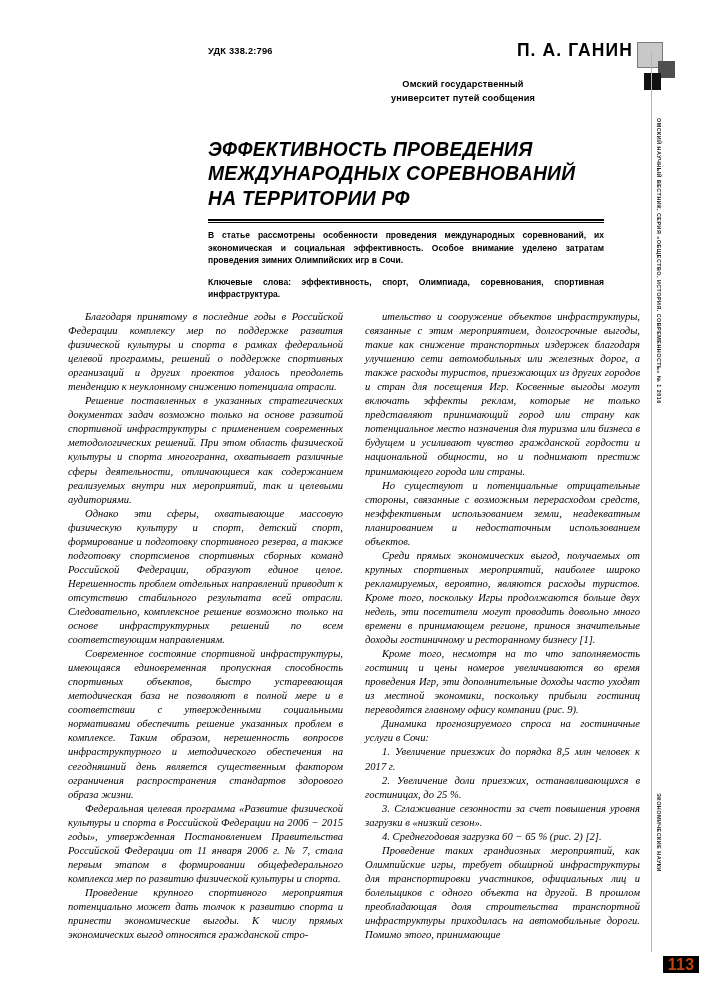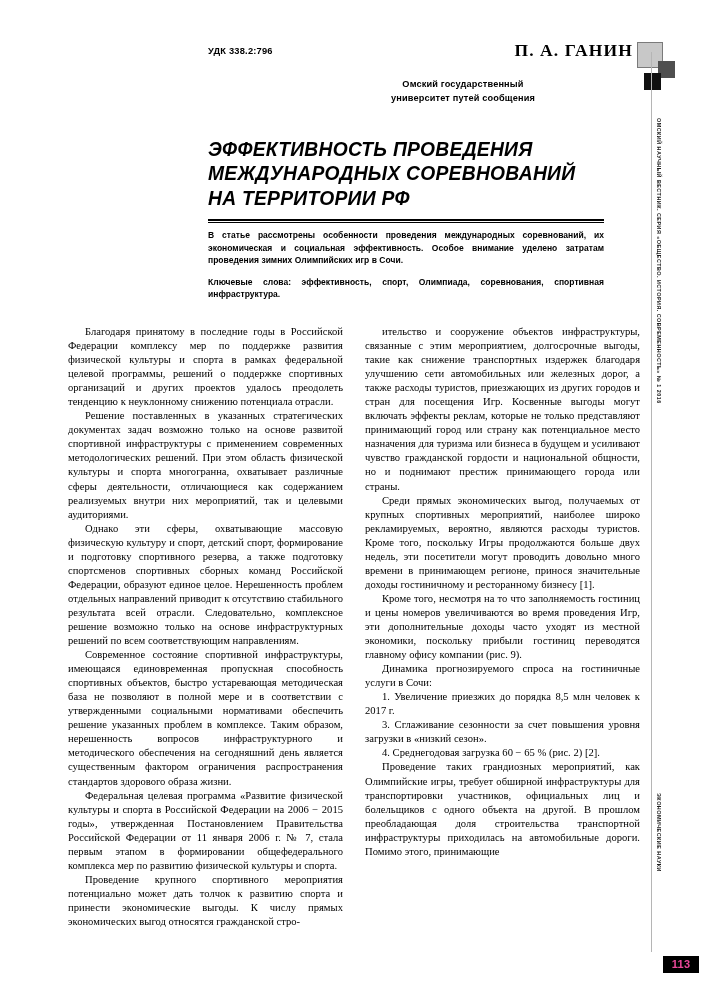--- a/index.html
+++ b/index.html
@@ -90,44 +90,44 @@
   }
 
   
   .page-number {
     position: absolute;
     right: 10px;
     bottom: 31px;
     width: 36px;
     height: 17px;
     background: #000000;
-    color: #ec4899;
-    font-family: "Liberation Sans", sans-serif;
-    font-weight: bold;
-    font-size: 11px;
+    color: #c2410c;
+    font-family: "Liberation Sans", sans-serif;
+    font-weight: bold;
+    font-size: 16px;
     line-height: 17px;
     text-align: center;
     letter-spacing: 0.3px;
   }
 
   
   .udk {
     position: absolute;
     left: 208px;
     top: 46px;
     font-family: "Liberation Sans", sans-serif;
     font-weight: bold;
     font-size: 9.3px;
     letter-spacing: 0.2px;
   }
   .author {
     position: absolute;
     right: 76px;
     top: 40px;
-    font-family: Liberation Serif, serif;
+    font-family: Liberation Sans, sans-serif;
     font-weight: bold;
     font-size: 17.5px;
     letter-spacing: 1.1px;
     text-align: left;
   }
   .affiliation {
     position: absolute;
     right: 76px;
     top: 78px;
     width: 340px;
@@ -181,24 +181,25 @@
     line-height: 12.4px;
     text-align: justify;
     margin-top: 9px;
     letter-spacing: 0.02px;
   }
 
   
   .columns {
     position: absolute;
     left: 68px;
-    top: 325px;
+    top: 310px;
     width: 572px;
     display: flex;
     gap: 22px;
+    font-style: italic;
   }
   .col {
     width: 275px;
   }
   .col p {
     margin: 0;
     font-size: 10.6px;
     line-height: 14.05px;
     text-align: justify;
     text-indent: 17px;
@@ -238,23 +239,25 @@
     <div class="col">
         <p>Благодаря принятому в последние годы в Российской Федерации комплексу мер по поддержке развития физической культуры и спорта в рамках федеральной целевой программы, решений о поддержке спортивных организаций и других проектов удалось преодолеть тенденцию к неуклонному снижению потенциала отрасли.</p>
         <p>Решение поставленных в указанных стратегических документах задач возможно только на основе развитой спортивной инфраструктуры с применением современных методологических решений. При этом область физической культуры и спорта многогранна, охватывает различные сферы деятельности, отличающиеся как содержанием реализуемых внутри них мероприятий, так и целевыми аудиториями.</p>
         <p>Однако эти сферы, охватывающие массовую физическую культуру и спорт, детский спорт, формирование и подготовку спортивного резерва, а также подготовку спортсменов спортивных сборных команд Российской Федерации, образуют единое целое. Нерешенность проблем отдельных направлений приводит к отсутствию стабильного результата всей отрасли. Следовательно, комплексное решение возможно только на основе инфраструктурных решений по всем соответствующим направлениям.</p>
         <p>Современное состояние спортивной инфраструктуры, имеющаяся единовременная пропускная способность спортивных объектов, быстро устаревающая методическая база не позволяют в полной мере и в соответствии с утвержденными социальными нормативами  обеспечить решение указанных проблем в комплексе. Таким образом, нерешенность вопросов инфраструктурного и методического обеспечения на сегодняшний день является существенным фактором ограничения распространения стандартов здорового образа жизни.</p>
         <p>Федеральная целевая программа «Развитие физической культуры и спорта в Российской Федерации на 2006 − 2015 годы», утвержденная Постановлением Правительства Российской Федерации от 11 января 2006 г. № 7, стала первым этапом в формировании общефедерального комплекса мер по развитию физической культуры и спорта.</p>
         <p>Проведение крупного спортивного мероприятия потенциально может дать толчок к развитию спорта и принести экономические выгоды. К числу прямых экономических выгод относятся гражданской стро-</p>
       </div>
     <div class="col">
         <p>ительство и сооружение объектов инфраструктуры, связанные с этим мероприятием, долгосрочные выгоды, такие как снижение транспортных издержек благодаря улучшению сети автомобильных или железных дорог, а также расходы туристов, приезжающих из других городов и стран для посещения Игр. Косвенные выгоды могут включать эффекты реклам, которые не только представляют принимающий город или страну как потенциальное место назначения для туризма или бизнеса в будущем и усиливают чувство гражданской гордости и национальной общности, но и поднимают престиж принимающего города или страны.</p>
+        <p>Но существуют и потенциальные отрицательные стороны, связанные с возможным перерасходом средств, неэффективным использованием земли, неадекватным планированием и недостаточным использованием объектов.</p>
         <p>Среди прямых экономических выгод, получаемых от крупных спортивных мероприятий, наиболее широко рекламируемых, вероятно, являются расходы туристов. Кроме того, поскольку Игры продолжаются больше двух недель, эти посетители могут проводить довольно много времени в принимающем регионе, принося значительные доходы гостиничному и ресторанному бизнесу [1].</p>
         <p>Кроме того, несмотря на то что заполняемость гостиниц и цены номеров увеличиваются во время проведения Игр, эти дополнительные доходы часто уходят из местной экономики, поскольку прибыли гостиниц переводятся главному офису компании (рис. 9).</p>
         <p>Динамика прогнозируемого спроса на гостиничные услуги в Сочи:</p>
         <p>1. Увеличение приезжих до порядка 8,5 млн человек к 2017 г.</p>
+        <p>2. Увеличение доли приезжих, останавливающихся в гостиницах, до 25 %.</p>
         <p>3. Сглаживание сезонности за счет повышения уровня загрузки в «низкий сезон».</p>
         <p>4. Среднегодовая загрузка 60 − 65 % (рис. 2) [2].</p>
         <p>Проведение таких грандиозных мероприятий, как Олимпийские игры, требует обширной инфраструктуры для транспортировки участников, официальных лиц и болельщиков с одного объекта на другой. В прошлом преобладающая доля строительства транспортной инфраструктуры приходилась на автомобильные дороги. Помимо этого, принимающие</p>
       </div>
   </div>
 
 </div>
 
 </body></html>

